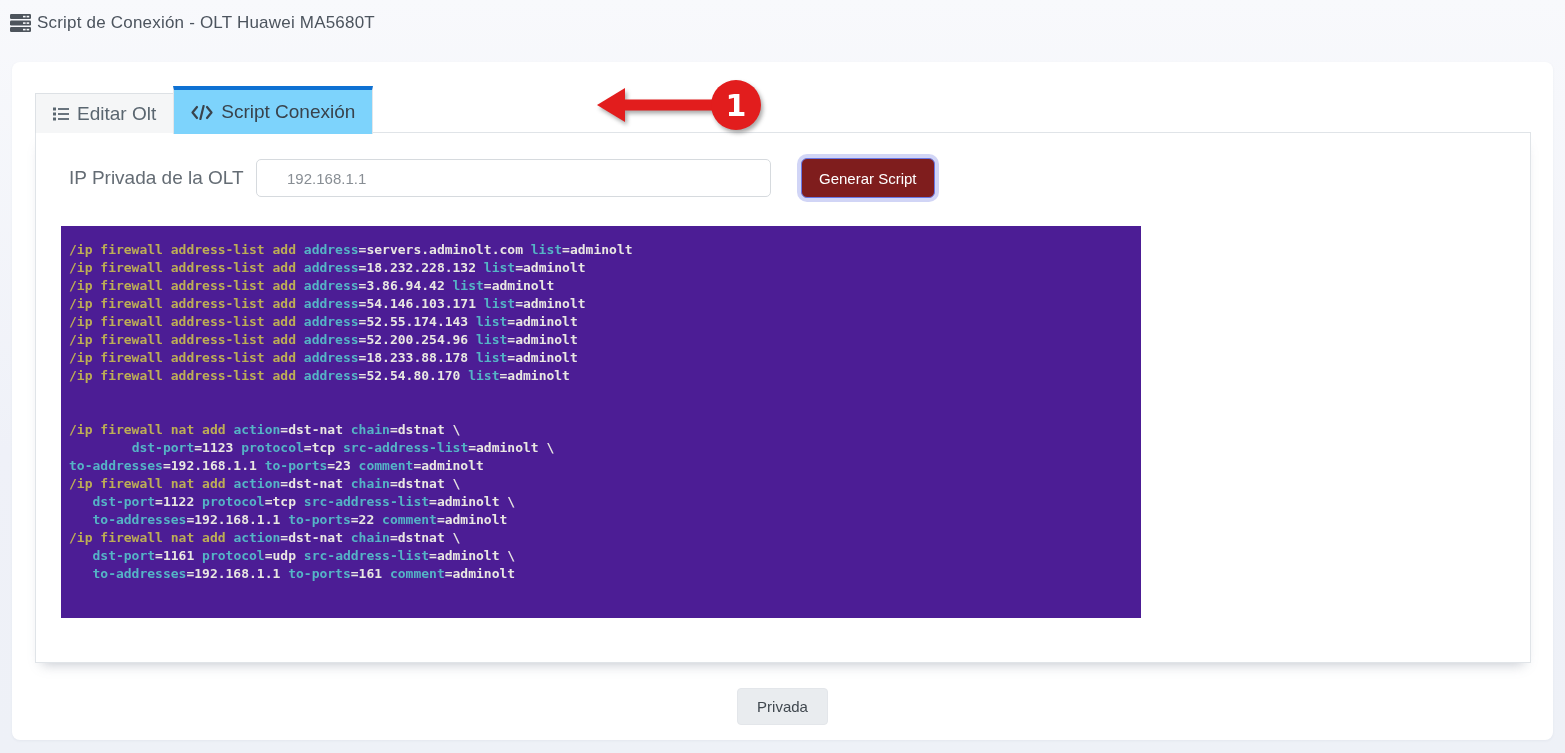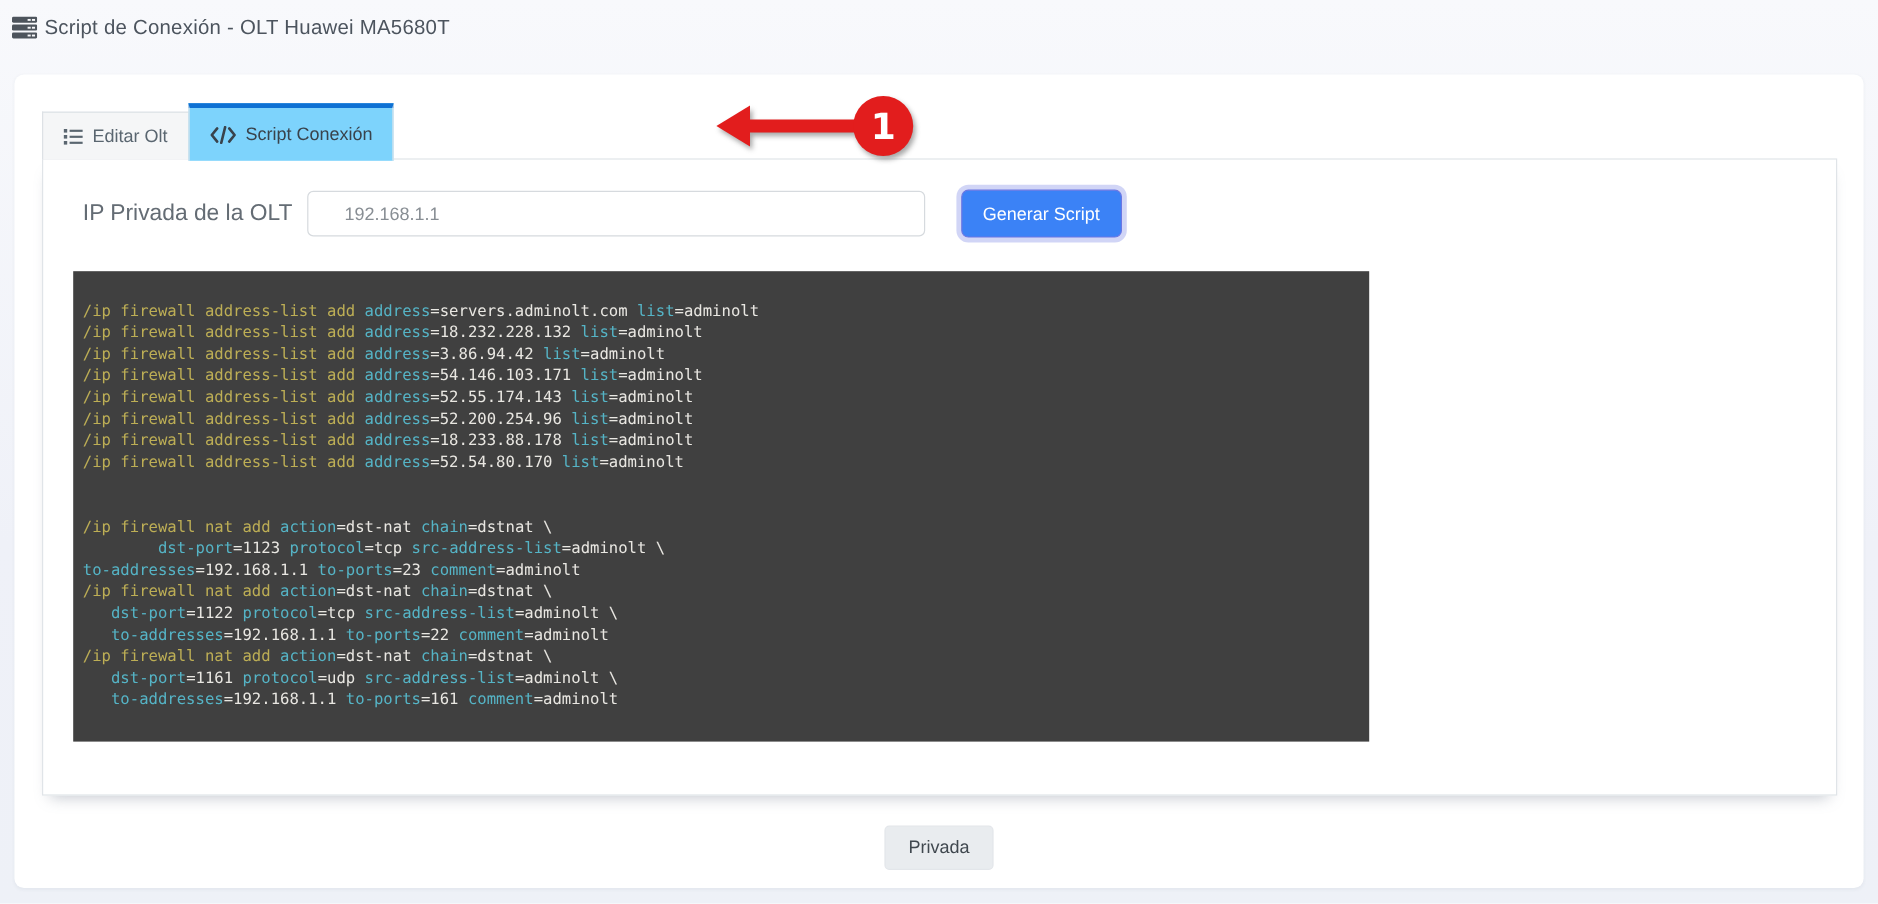--- a/index.html
+++ b/index.html
@@ -25,21 +25,21 @@
     box-shadow:0 1px 3px rgba(40,50,80,.05);
     padding-top:24px;
   }
 
   
   .tabbar { display:flex; align-items:flex-end; margin-left:23px; position:relative; z-index:2; }
   .tab {
     height:40px; display:flex; align-items:center; gap:8px;
     padding:0 17px; background:#f5f6f7;
     border:1px solid #dde1e5; border-bottom:none;
-    color:#5a6670; font-size:15px; white-space:nowrap;
+    color:#5a6670; font-size:19px; white-space:nowrap;
     margin-left:-1px; cursor:pointer;
   }
   .tab:first-child { margin-left:0; }
   .tab .ticon { display:flex; color:#5a6670; }
   .tab.active {
     height:48px; background:#7dd3fc;
     border-top:4px solid #0e71d3;
     border-left:1px solid #e3e6ea; border-right:1px solid #e3e6ea;
     color:#39434c; margin-bottom:-1px; position:relative; z-index:3;
   }
@@ -63,36 +63,37 @@
   .form-row { display:flex; align-items:center; margin:25px 0 0 33px; }
   .ip-label { width:187px; color:#646c74; font-size:19px; }
   .ip-input {
     width:515px; height:38px;
     border:1px solid #d6dade; border-radius:5px;
     padding:0 30px; font-size:15px; color:#888e94;
     font-family:"Liberation Sans", sans-serif; outline:none; background:#fff;
   }
   .gen-btn {
     margin-left:30px; height:40px; padding:0 17px;
-    background:#3b82f6; color:#ffffff; font-size:15px;
+    background:#7f1d1d; color:#ffffff; font-size:15px;
     border:1px solid #6a77e3; border-radius:6px;
     box-shadow:0 0 0 4px rgba(122,134,230,.35);
     font-family:"Liberation Sans", sans-serif; cursor:pointer;
   }
 
   
   .codeblock {
     margin:28px 0 0 25px;
     width:1080px; height:392px;
-    background:#404040;
-    padding:25px 8px;
+    background:#4c1d95;
+    padding:15px 8px;
     font-family:"DejaVu Sans Mono","Liberation Mono",monospace;
     font-size:13px; line-height:18px;
     white-space:pre; overflow:hidden;
     color:#e9e7e2;
+    font-weight:bold;
   }
   .tok-cmd { color:#bdae55; }
   .tok-key { color:#55b4c6; }
   .tok-val { color:#e9e7e2; }
 
   
   .footer-row { text-align:center; margin-top:25px; }
   .back-btn {
     display:inline-block; padding:9px 19px;
     background:#e9ecef; color:#40484f; font-size:15px;

